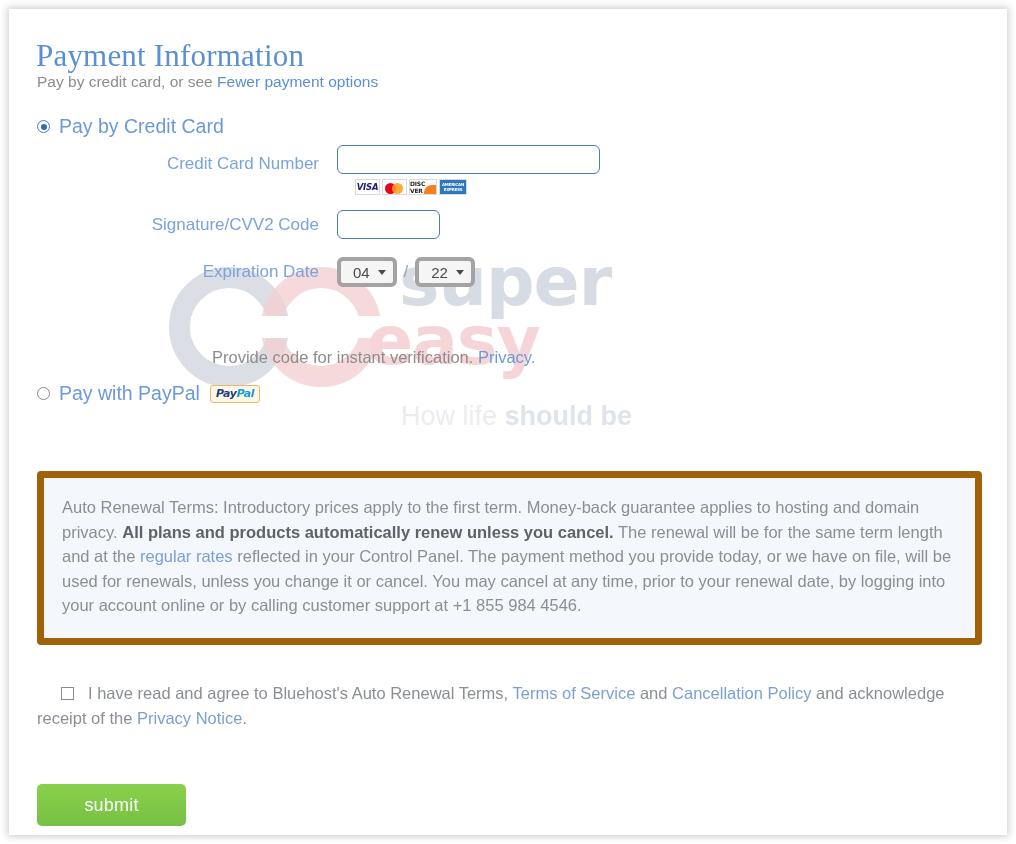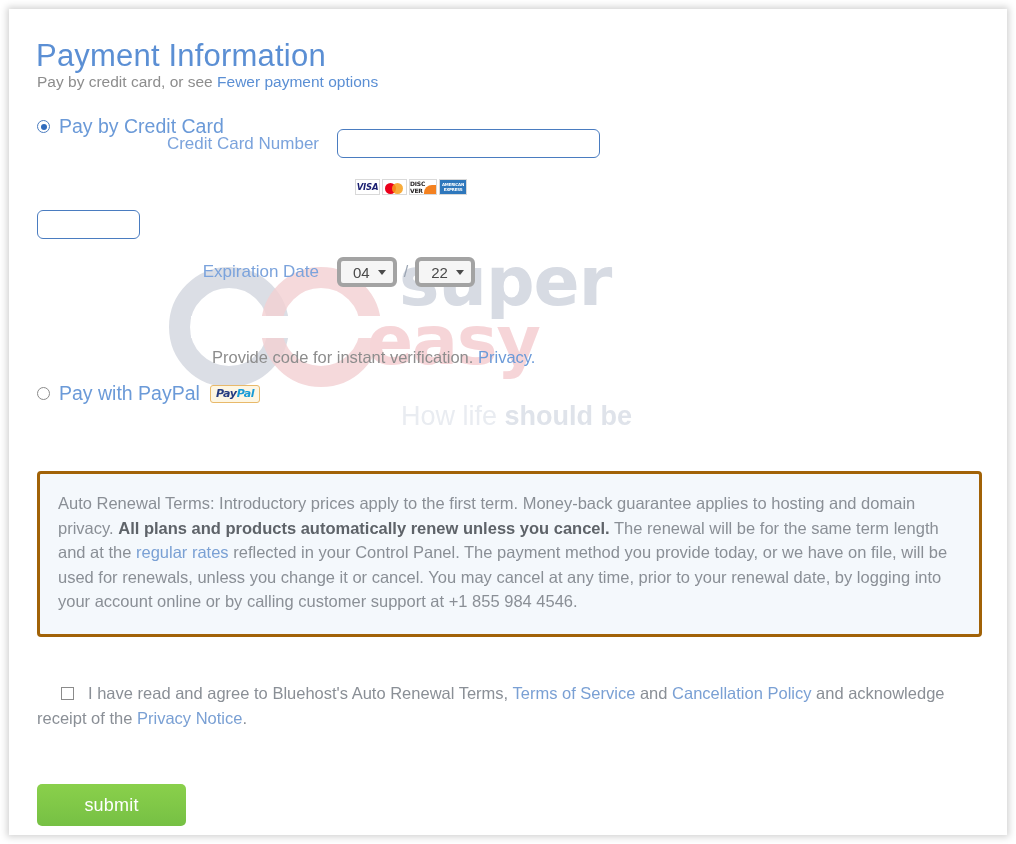--- a/index.html
+++ b/index.html
@@ -100,20 +100,21 @@
     z-index: 2;
     padding: 0;
   }
   .title {
     position: absolute;
     left: 27px; top: 8px;
     font-size: 31px;
     color: #5b8fd4;
     font-weight: normal;
     letter-spacing: .2px;
+    font-family: Liberation Serif, serif;
   }
   .subtitle {
     position: absolute;
     left: 28px; top: 64px;
     font-size: 15.5px;
     color: #8d8d8d;
   }
   .subtitle a {
     color: #5b8fd4;
     text-decoration: none;
@@ -156,21 +157,21 @@
     display: flex;
     align-items: center;
   }
   .field-label {
     font-size: 17px;
     color: #7ba3dc;
     text-align: right;
     padding-right: 18px;
     box-sizing: border-box;
   }
-  .fr-ccn { left: 28px; top: 120px; }
+  .fr-ccn { left: 28px; top: 136px; align-items: flex-end; }
   .fr-cvv { left: 28px; top: 201px; }
   .fr-exp { left: 28px; top: 248px; }
 
   .lbl-w { width: 300px; }
 
   .text-input {
     border: 1px solid #4a7cc0;
     border-radius: 6px;
     background: #fff;
     box-sizing: border-box;
@@ -277,21 +278,21 @@
   }
   .pp-a { color: #253b80; }
   .pp-b { color: #179bd7; }
 
   .terms-box {
     position: absolute;
     left: 28px; top: 462px;
     width: 945px;
     box-sizing: border-box;
     background: #f4f8fc;
-    border: 3px solid #a16207;
+    border: 7px solid #a16207;
     border-radius: 4px;
     padding: 17px 18px 20px 18px;
     font-size: 16.5px;
     line-height: 24.5px;
     color: #8a8f96;
   }
   .terms-box b { color: #5e6369; }
   .terms-box a { color: #7aa0d4; text-decoration: none; }
 
   .agree-row {
@@ -372,20 +373,21 @@
         <i class="disc-band"></i>
             <span class="disc-t">DISC VER</span>
       </span>
       <span class="clogo clogo-amex">
         <span>AMERICAN</span>
         <span>EXPRESS</span>
       </span>
     </div>
 
     <div class="field-row fr-cvv">
+      <span class="field-label lbl-w">Signature/CVV2 Code</span>
       <input class="text-input in-cvv" type="text" value="" style="">
     </div>
 
     <div class="field-row fr-exp">
       <span class="field-label lbl-w">Expiration Date</span>
       <span class="select">
         <span>04</span>
         <i class="sel-caret"></i>
       </span>
       <span class="exp-slash">/</span>

